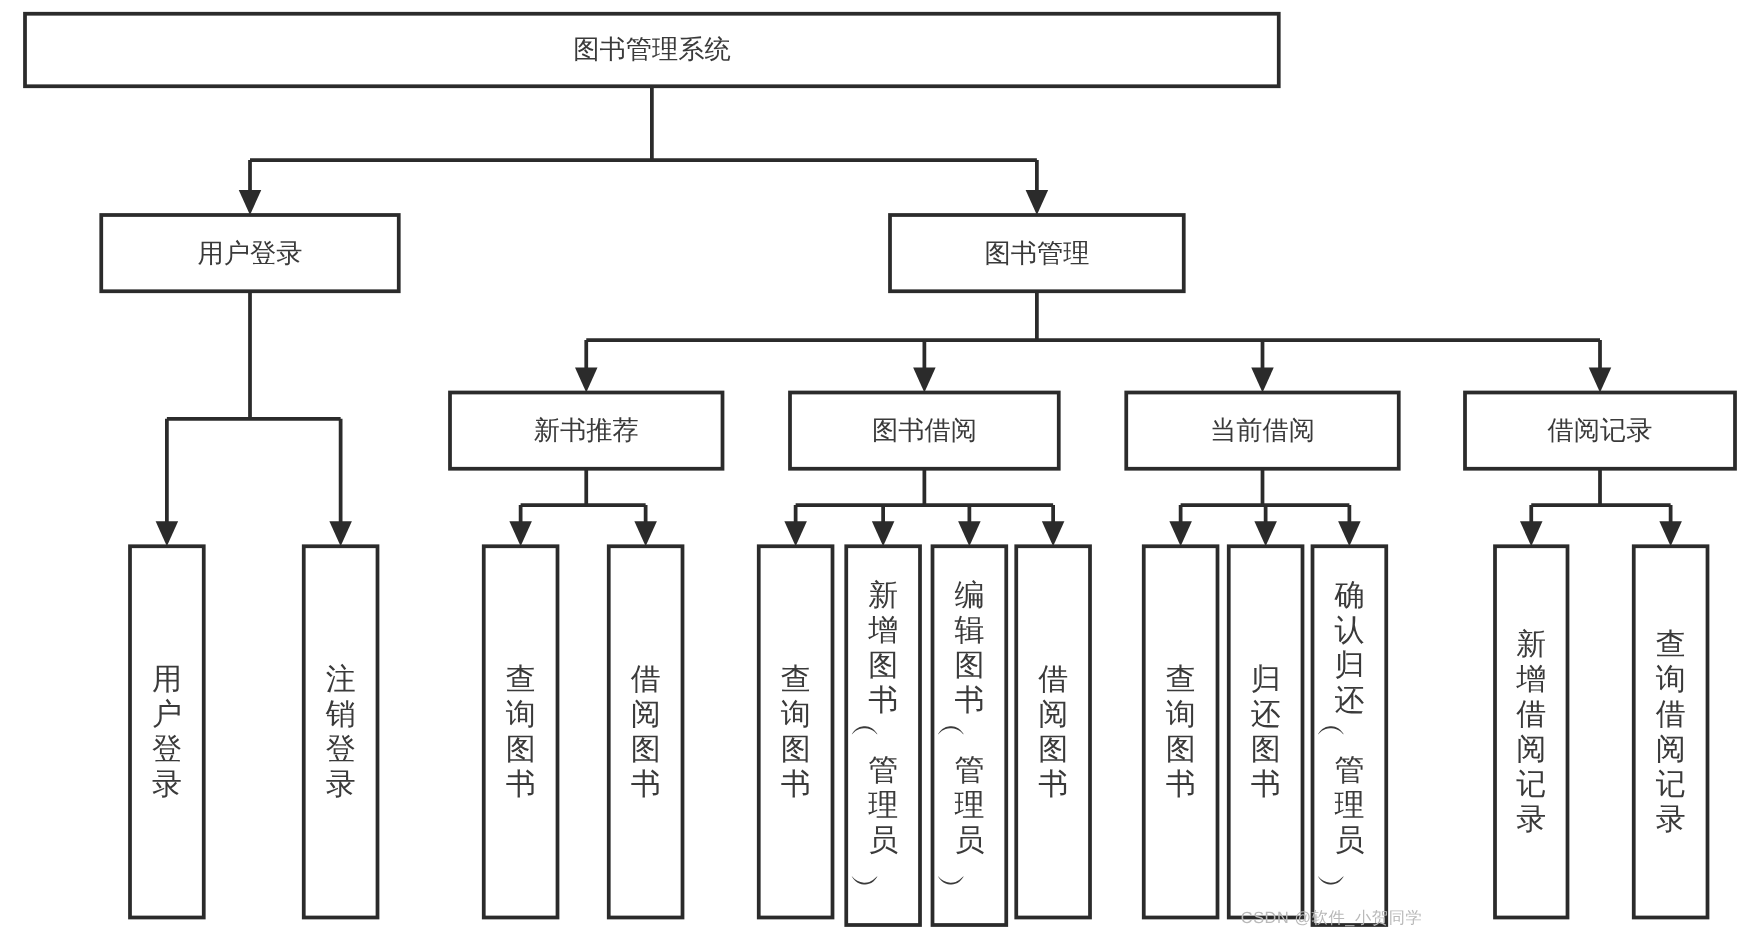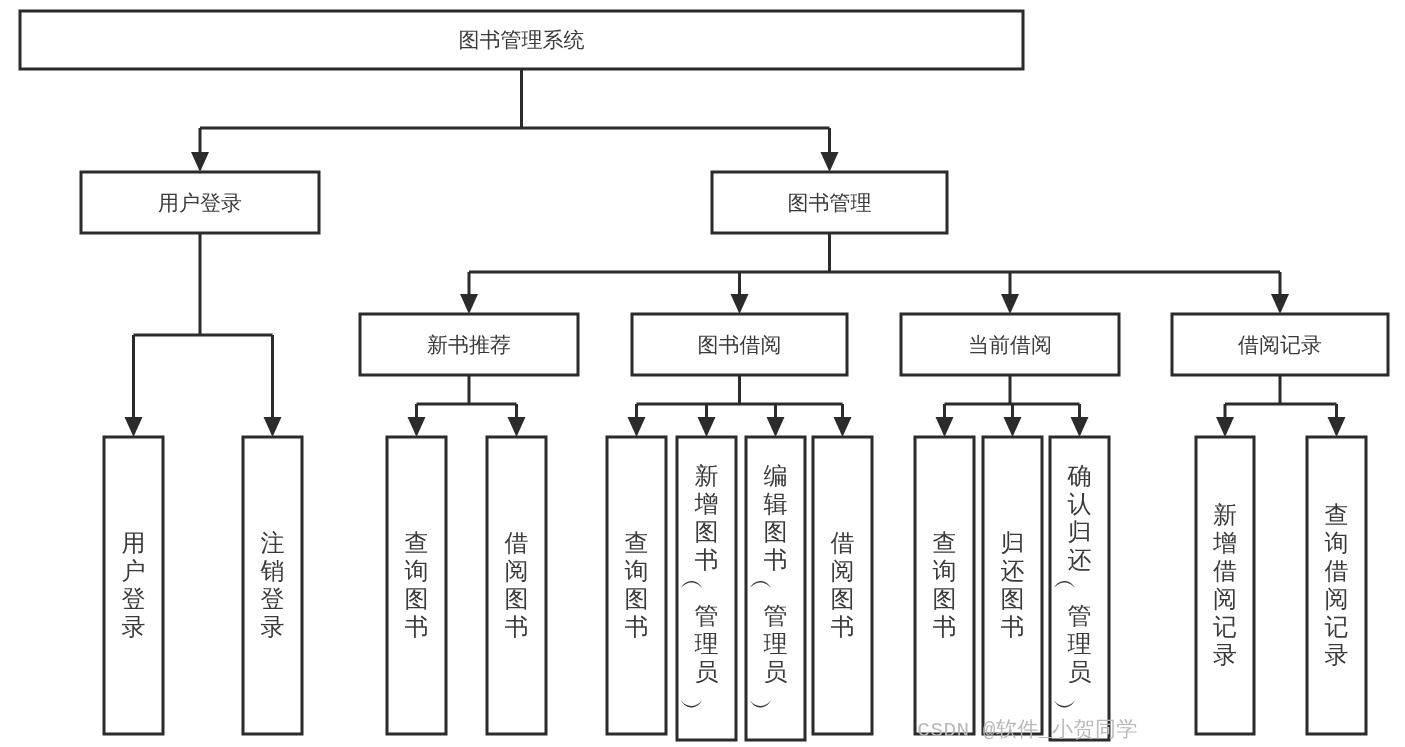--- a/index.html
+++ b/index.html
@@ -51,22 +51,22 @@
   .node-label-v-char {
     font-family: "DejaVu Sans", "Liberation Sans", sans-serif;
     font-size: 24px;
     fill: #3a3a3a;
     text-anchor: middle;
   }
   .watermark {
     position: absolute;
     right: 8px;
     bottom: 4px;
-    font-family: Liberation Mono, monospace;
-    font-size: 21px;
+    font-family: Liberation Sans, sans-serif;
+    font-size: 13px;
     color: #b9b9b9;
     white-space: nowrap;
     letter-spacing: 0.5px;
     user-select: none;
   }
 </style>
 </head>
 <body>
 
 <div id="diagram-root">

